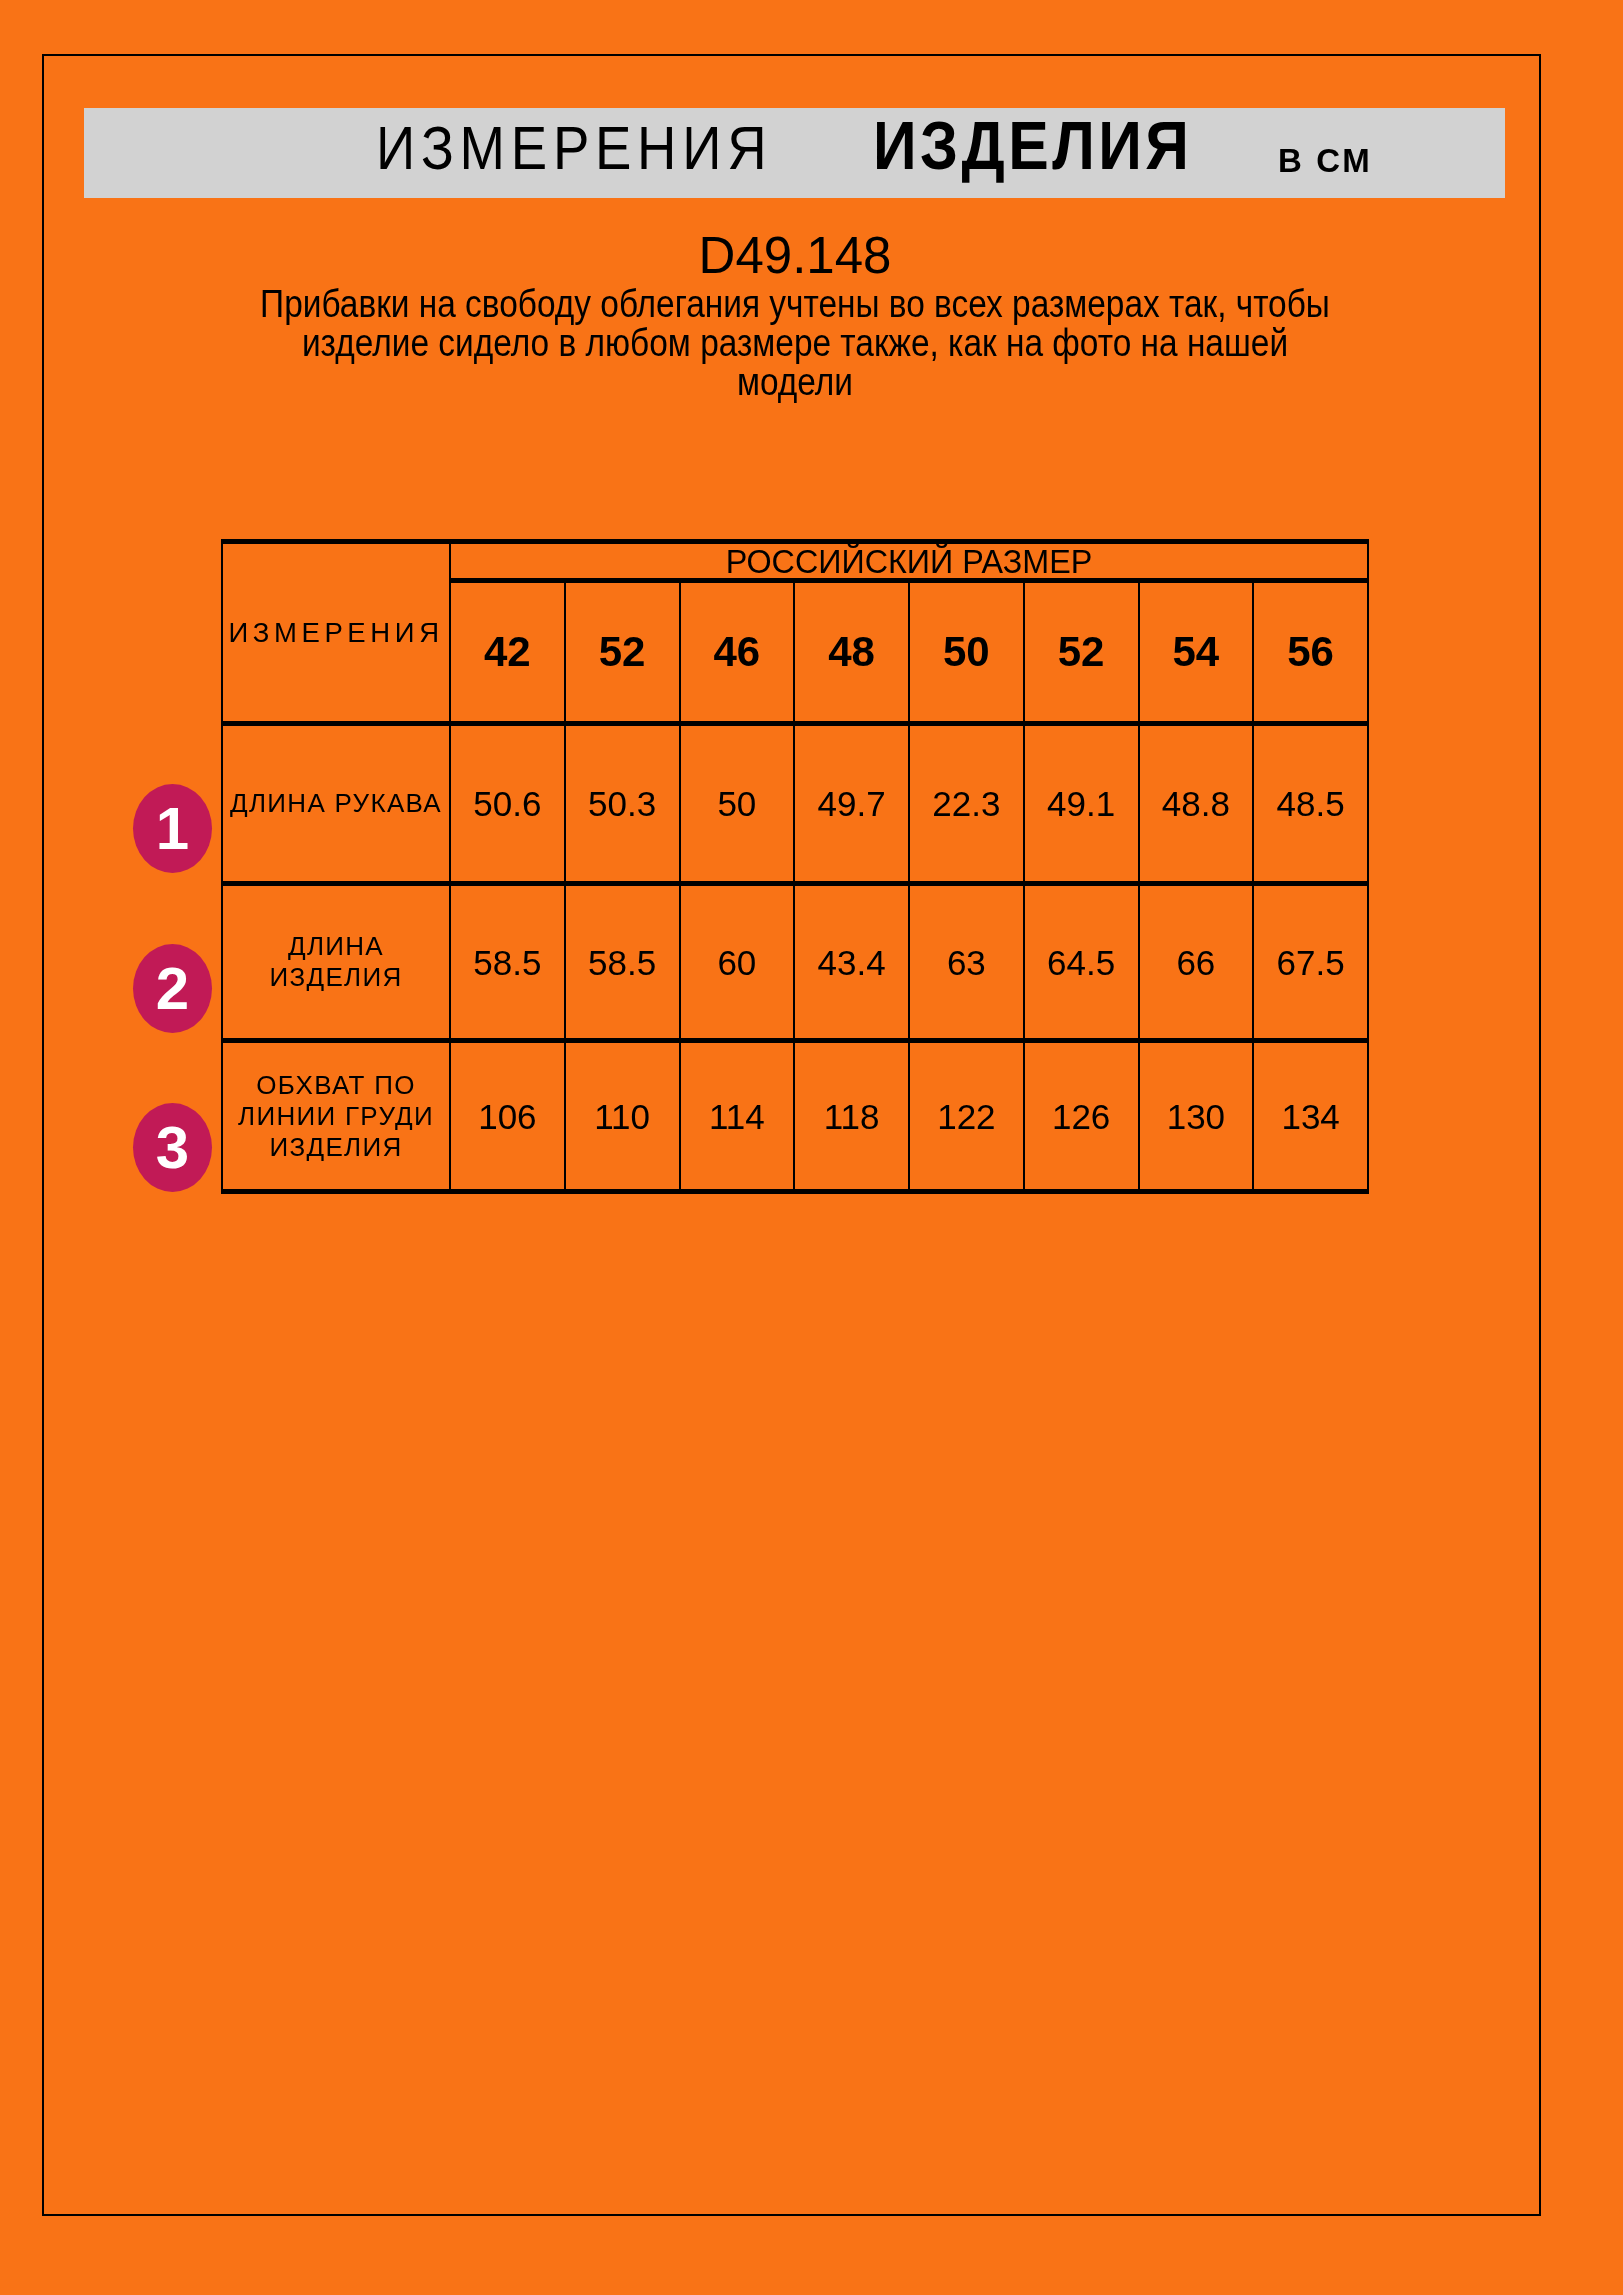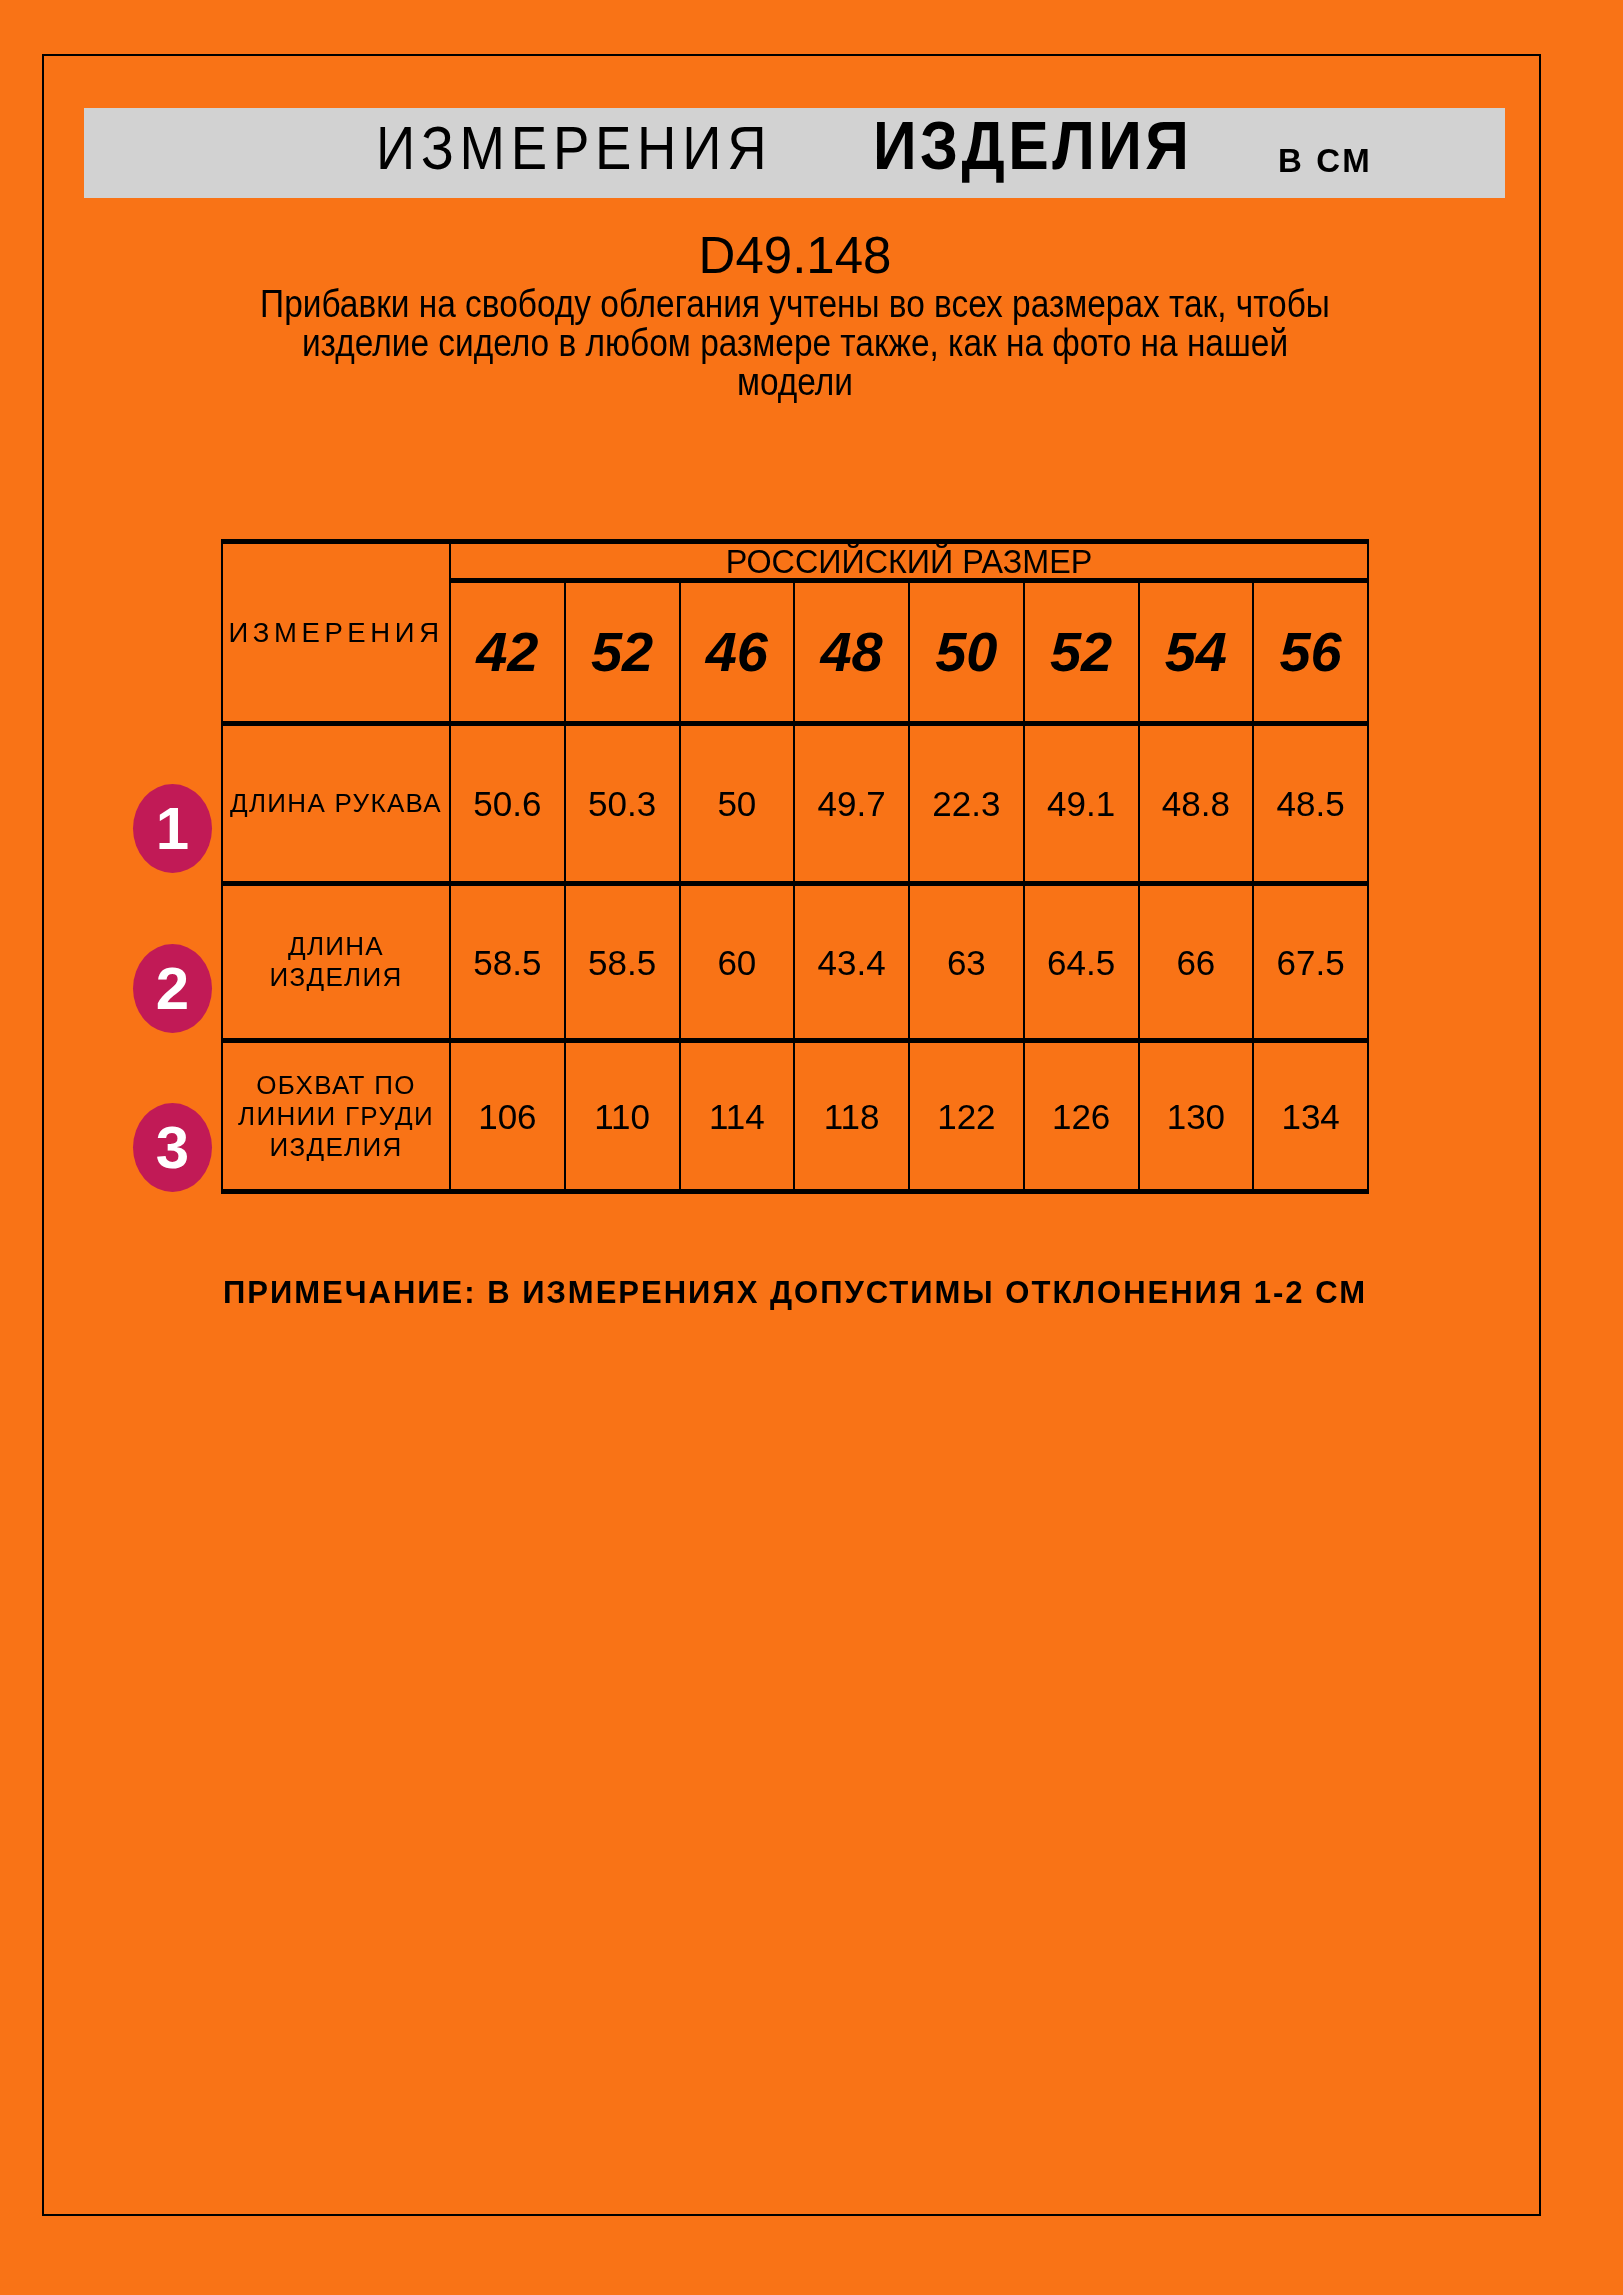--- a/index.html
+++ b/index.html
@@ -82,21 +82,21 @@
     transform:scaleX(0.95);
     white-space:nowrap;
   }
   .corner span{
     display:inline-block;
     font-size:27.5px; letter-spacing:4.6px; line-height:1;
     white-space:nowrap;
   }
   .sz span{
     display:inline-block;
-    font-size:56px; font-weight:bold; line-height:1;font-style:italic;
+    font-size:42px; font-weight:bold; line-height:1;
   }
   .lbl span{
     display:inline-block;
     font-size:26px; letter-spacing:1.3px; line-height:31px;
     white-space:pre-line;
     text-align:center;
   }
   .val span{
     display:inline-block;
     font-size:35px; line-height:1;
@@ -215,16 +215,15 @@
   <div class="badge b1">
     <span>1</span>
   </div>
   <div class="badge b2">
     <span>2</span>
   </div>
   <div class="badge b3">
     <span>3</span>
   </div>
 
-  <div class="note">ПРИМЕЧАНИЕ: В ИЗМЕРЕНИЯХ ДОПУСТИМЫ ОТКЛОНЕНИЯ 1-2 СМ</div>
 
 </div>
 
 
 </body></html>

